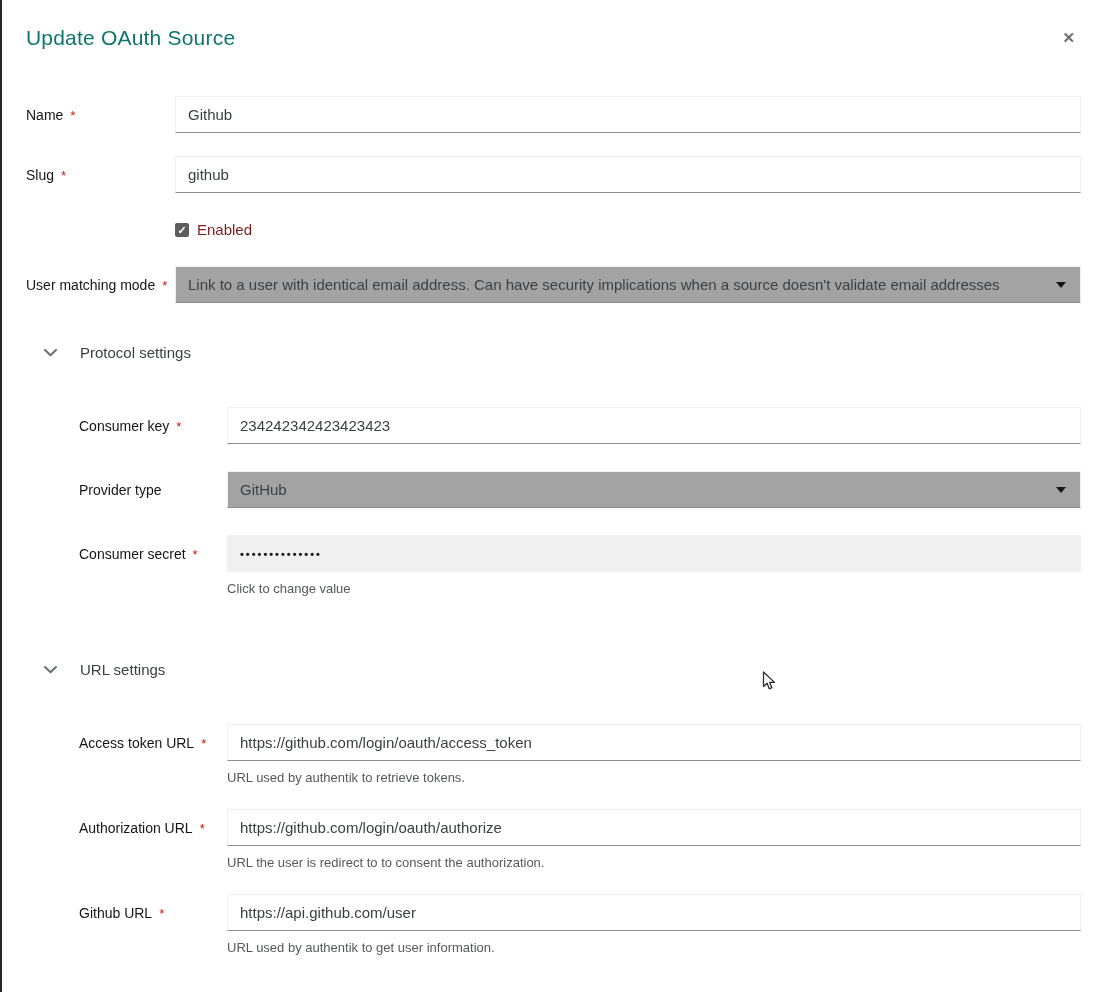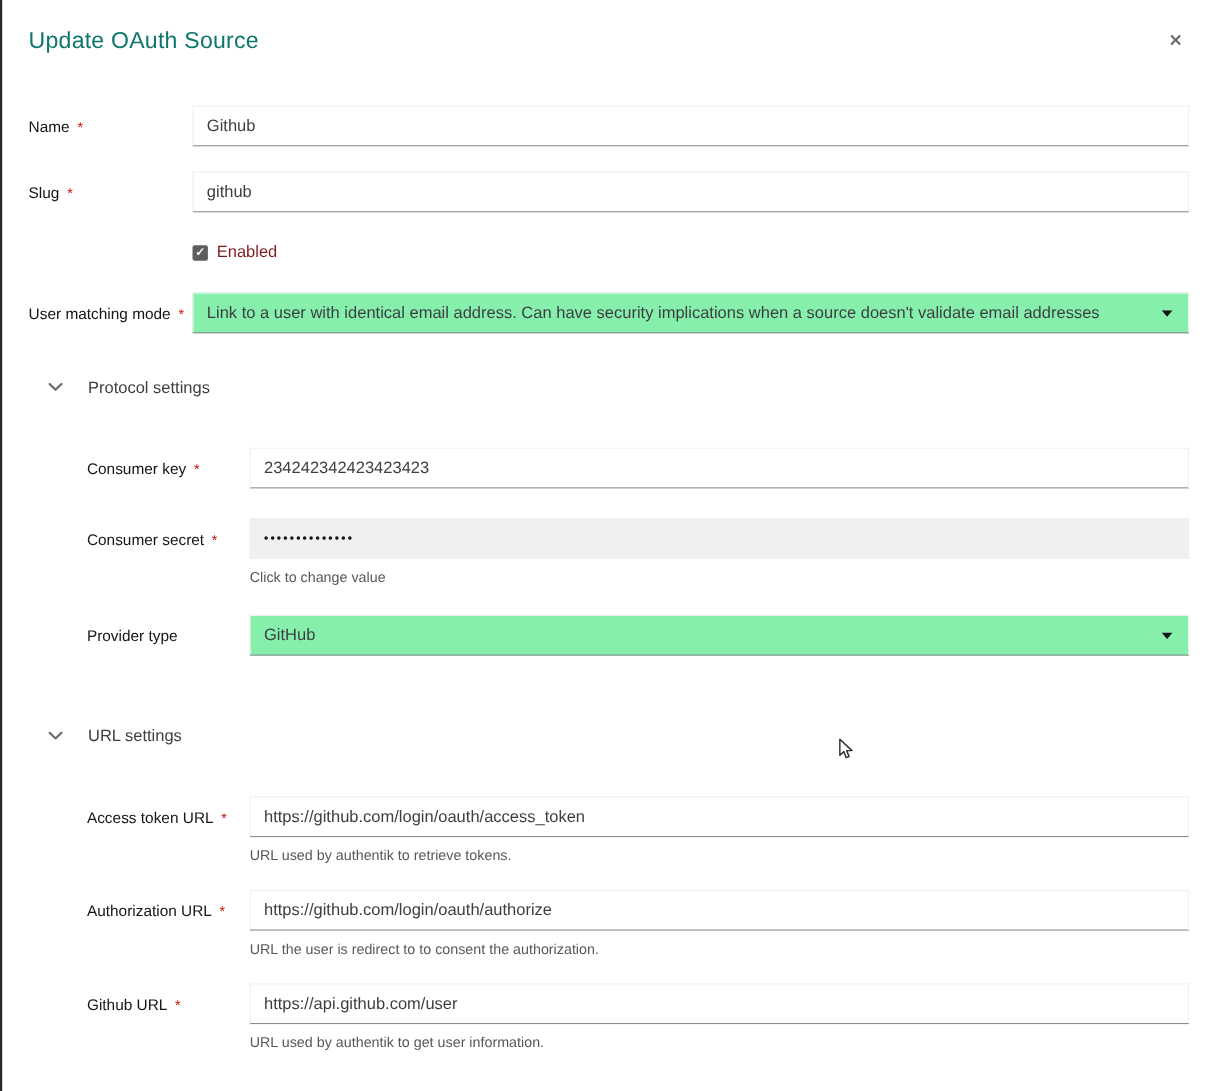--- a/index.html
+++ b/index.html
@@ -53,21 +53,21 @@
   }
   .secret-input {
     background: #f0f0f0; border: 1px solid #f0f0f0;
     font-size: 11px; font-weight: 700; letter-spacing: 2px; color: #151515;
   }
   .helper { font-size: 13px; color: #56585c; margin-top: 9px; line-height: 15px; }
 
   .select-control {
     position: relative; width: 100%; height: 37px;
     border: 1px solid #f0f0f0; border-bottom: 1px solid #8a8d90;
-    background: #86efac; display: flex; align-items: center;
+    background: #a3a3a3; display: flex; align-items: center;
     padding: 0 38px 0 12px; font-size: 15px; color: #3c3f42;
     cursor: pointer; white-space: nowrap; overflow: hidden;
   }
   .select-caret {
     position: absolute; right: 14px; top: 50%;
     transform: translateY(-50%); display: flex;
   }
 
   
   .checkbox-row { margin: 28px 0 28px; }
@@ -159,41 +159,41 @@
     <div class="section-body">
 
       <div class="section-row">
         <div class="field-label"><span>Consumer key</span><span class="req">*</span></div>
         <div>
           <input class="text-input" type="text" value="234242342423423423" style="">
         </div>
       </div>
 
       <div class="section-row">
-        <div class="field-label"><span>Consumer secret</span><span class="req">*</span></div>
-        <div>
-          <input class="text-input secret-input" type="text" value="••••••••••••••" style="">
-          <div class="helper">Click to change value</div>
-        </div>
-      </div>
-
-      <div class="section-row">
         <div class="field-label"><span>Provider type</span></div>
         <div>
           <div class="select-control">
             <span>GitHub</span>
             <span class="select-caret">
               <svg width="10" height="6" viewBox="0 0 10 6">
                   <polygon points="0,0 10,0 5,6" fill="#151515"></polygon>
                 </svg>
             </span>
           </div>
         </div>
       </div>
 
+      <div class="section-row">
+        <div class="field-label"><span>Consumer secret</span><span class="req">*</span></div>
+        <div>
+          <input class="text-input secret-input" type="text" value="••••••••••••••" style="">
+          <div class="helper">Click to change value</div>
+        </div>
+      </div>
+
     </div>
 
     <div class="section-header url">
       <span>
         <svg width="13" height="8" viewBox="0 0 13 8">
             <polyline points="1,1 6.5,6.3 12,1" fill="none" stroke="#6a6e73" stroke-width="2" stroke-linecap="round" stroke-linejoin="round"></polyline>
           </svg>
       </span>
       <span class="section-title">URL settings</span>
     </div>

